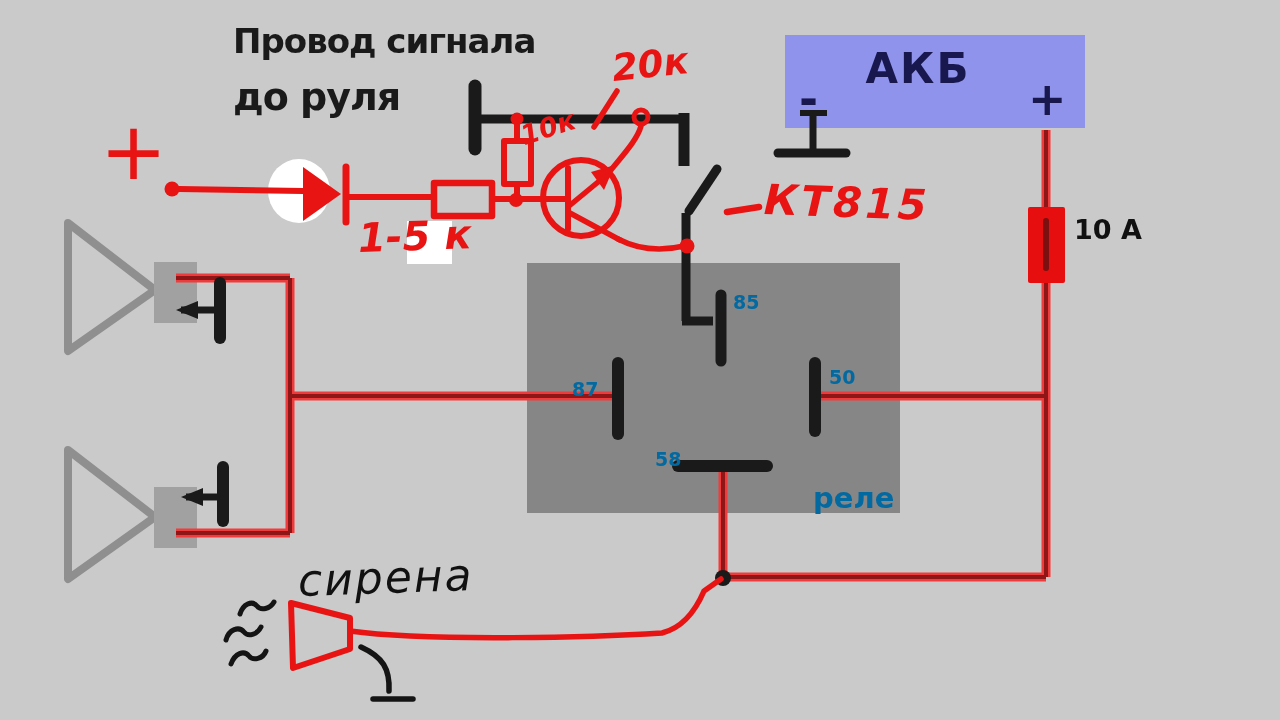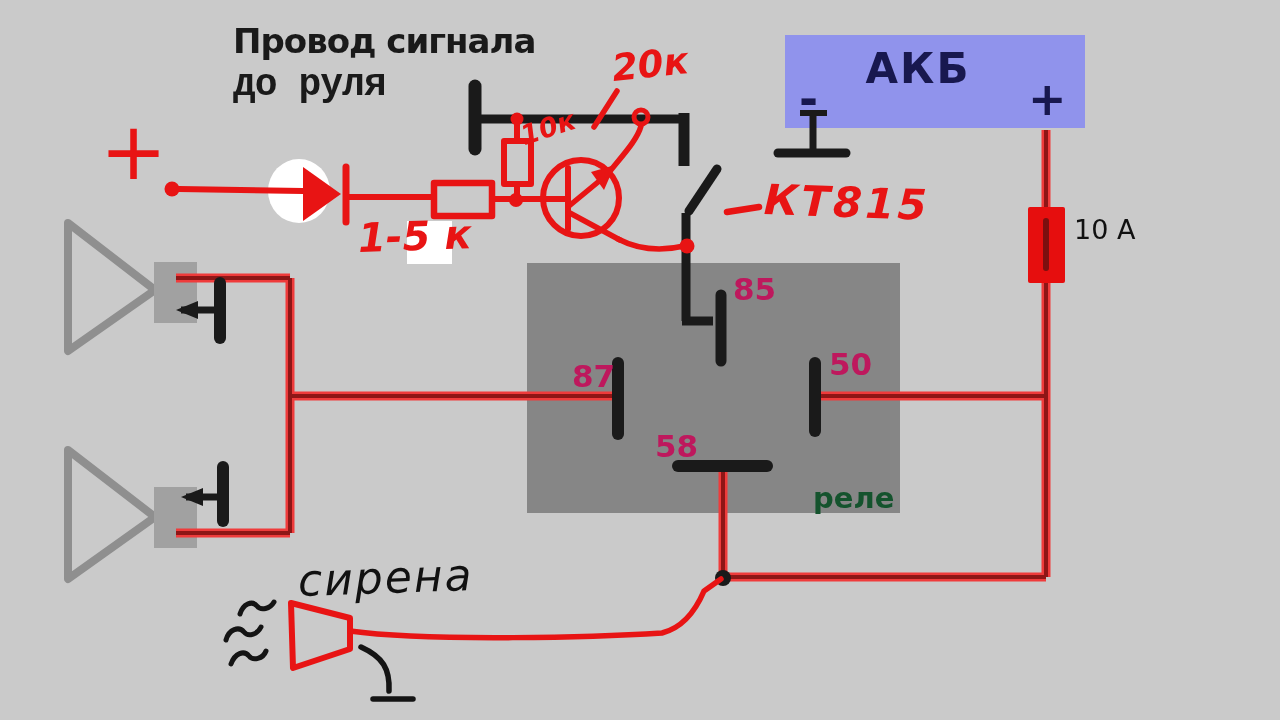--- a/index.html
+++ b/index.html
@@ -7,32 +7,32 @@
     position:relative;
     width:1280px;height:720px;
     background:var(--background,#cacaca);
     overflow:hidden;
     font-family:"DejaVu Sans", sans-serif;
   }
   svg{position:absolute;left:0;top:0;}
   .label{position:absolute;white-space:nowrap;line-height:1;}
   .heavy{font-weight:bold;color:var(--ink-black,#1a1a1a);letter-spacing:-1px;}
   .title1{left:233px;top:24px;font-size:34px;}
-  .title2{left:233px;top:66px;font-size:38px;font-family:Liberation Mono, monospace;}
+  .title2{left:233px;top:78px;font-size:38px;}
   .battery-label{left:785px;top:48px;width:266px;text-align:center;
     font-size:42px;font-weight:bold;color:var(--battery-text,#18184f);letter-spacing:2px;}
   .battery-minus{left:799px;top:76px;font-size:46px;font-weight:bold;color:var(--battery-text,#18184f);}
   .battery-plus{left:1028px;top:76px;font-size:46px;font-weight:bold;color:var(--battery-text,#18184f);}
-  .fuse-label{left:1074px;top:216px;font-size:27px;font-weight:normal;color:#111;}
-  .pin{font-size:31px;font-weight:bold;color:#be185d;}
+  .fuse-label{left:1074px;top:216px;font-size:27px;font-weight:bold;color:#111;}
+  .pin{font-size:19px;font-weight:bold;color:#0369a1;margin-top:19px;}
   .pin85{left:733px;top:274px;}
   .pin87{left:572px;top:361px;}
   .pin30{left:829px;top:349px;}
   .pin86{left:655px;top:431px;}
-  .relay-name{left:813px;top:484px;font-size:29px;font-weight:bold;color:#14532d;}
+  .relay-name{left:813px;top:484px;font-size:29px;font-weight:bold;color:#0369a1;}
   .marker{color:var(--marker-red,#e81414);font-style:italic;font-weight:bold;}
   .plus-note{left:100px;top:112px;font-size:80px;font-weight:normal;font-style:normal;}
   .r20k{left:612px;top:46px;font-size:37px;transform:rotate(-6deg);}
   .r10k{left:520px;top:114px;font-size:27px;transform:rotate(-18deg);}
   .r15k{left:358px;top:216px;font-size:40px;transform:rotate(-2deg);}
   .kt815{left:764px;top:182px;font-size:42px;transform:rotate(2deg);letter-spacing:3px;}
   .siren-label{left:298px;top:556px;font-size:44px;color:#111;font-style:italic;transform:rotate(-2deg);letter-spacing:2px;}
 </style>
 </head>
 <body>

